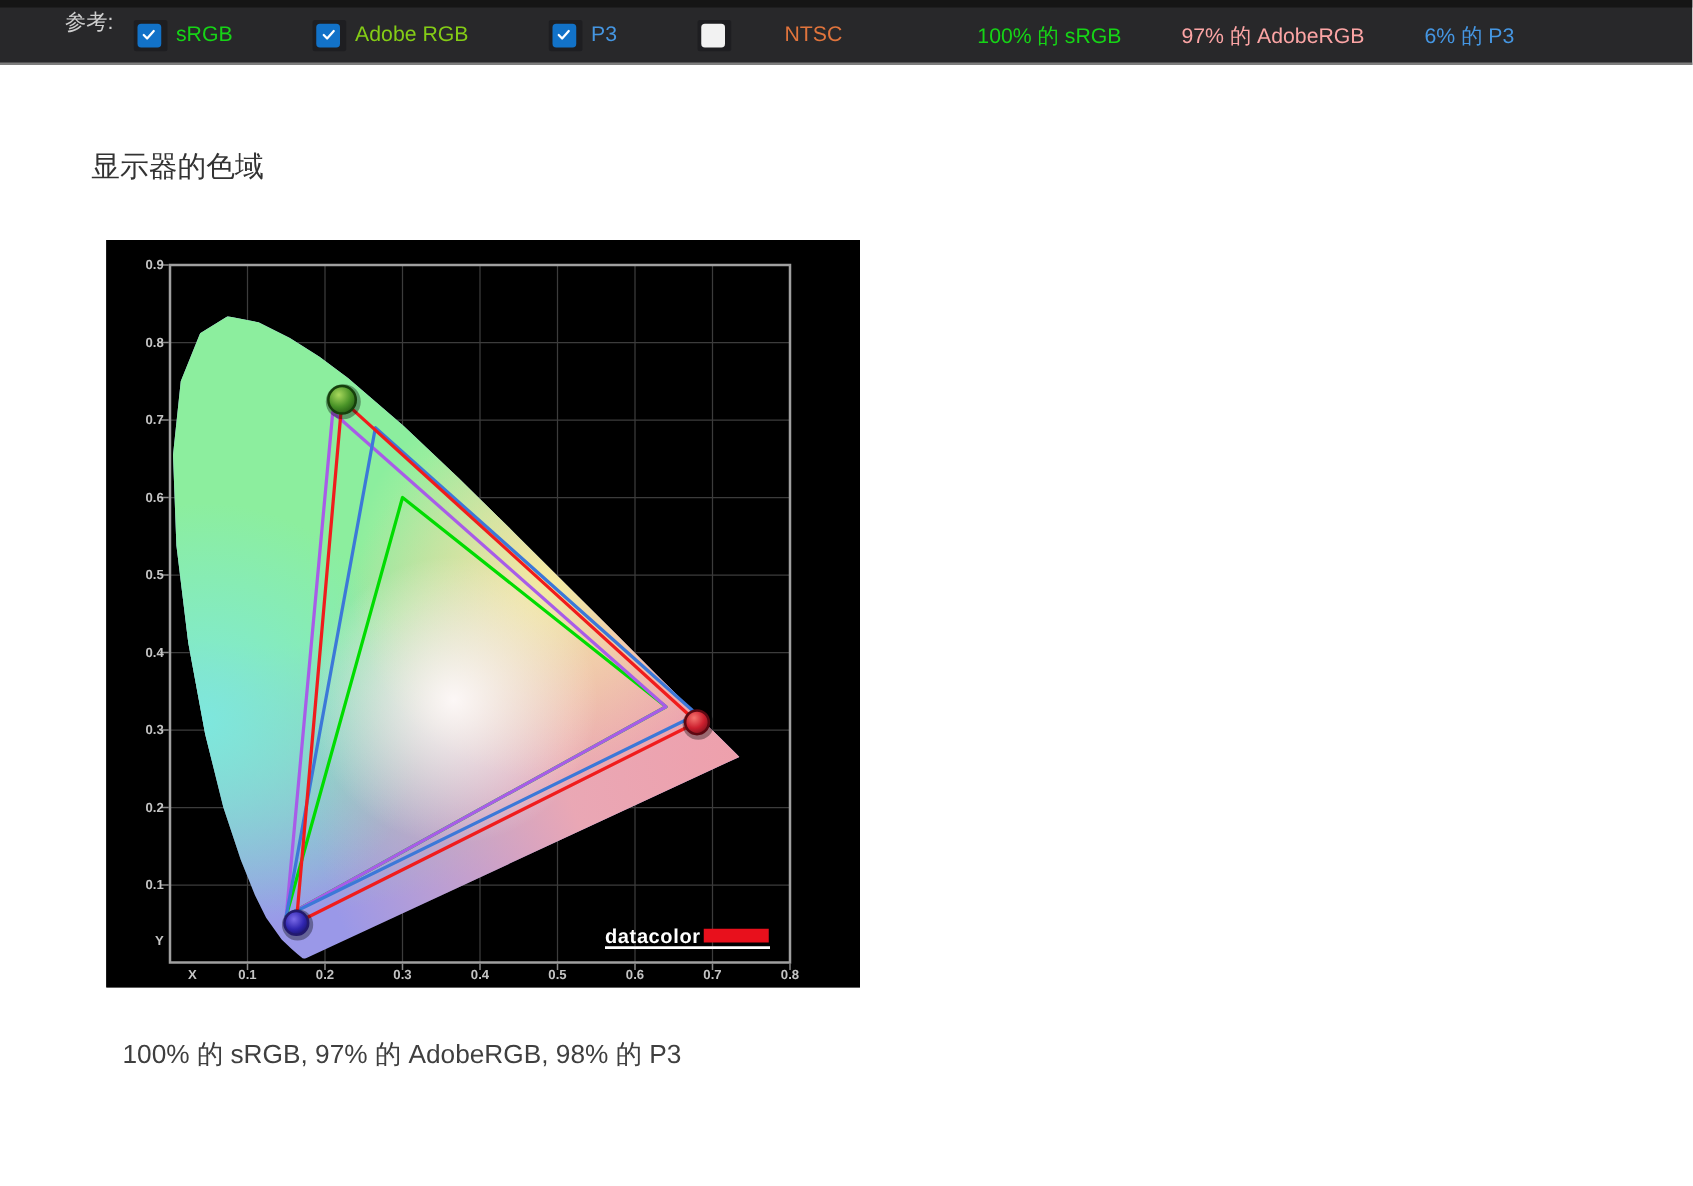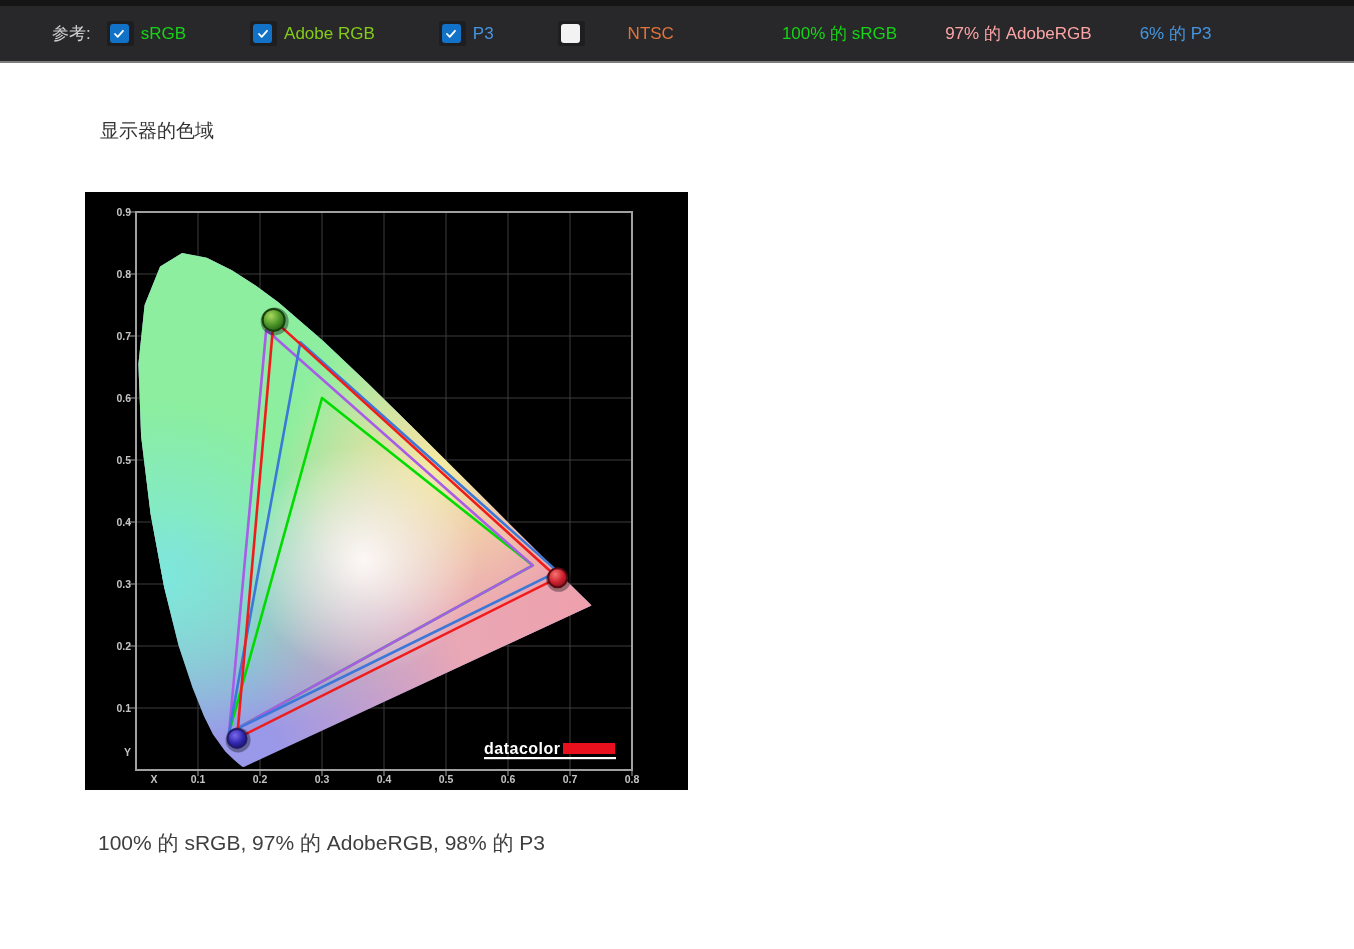--- a/index.html
+++ b/index.html
@@ -2,37 +2,37 @@
 <html><head>
 <meta charset="utf-8">
 <style>
   html,body{margin:0;padding:0;}
   body{
     width:1354px;height:949px;position:relative;background:#ffffff;
     font-family:"Liberation Sans","DejaVu Sans",sans-serif;overflow:hidden;
   }
   
   .toolbar{
-    position:absolute;top:0;left:0;width:100%;height:63px;box-sizing:border-box;
+    position:absolute;top:0;left:0;width:100%;height:52px;box-sizing:border-box;
     background:#28282a;border-top:6px solid #151515;border-bottom:2px solid #7d7d7d;
-    display:flex;align-items:center;padding-left:52px;font-size:17px;
+    display:flex;padding-left:52px;font-size:17px;
   }
   .ref-label{color:#cfcfcf;margin-right:16px;}
   .cb-group{display:flex;align-items:center;margin-right:16px;cursor:pointer;}
   .cb-plate{background:#1e1e21;border-radius:2px;padding:3px 5px 3px 3px;display:flex;}
   .cb{width:19px;height:19px;border-radius:3px;display:flex;align-items:center;justify-content:center;}
   .cb.checked{background:#1272c8;}
   .cb.unchecked{background:#f2f2f2;}
   .cb-text{margin-left:7px;}
   .results{display:flex;align-items:center;}
   .result-text{margin-left:48px;white-space:nowrap;}
   .result-text:first-child{margin-left:92px;}
   
   .page-title{
-    position:absolute;left:100px;top:118px;font-size:19px;color:#333333;
+    position:absolute;left:73px;top:118px;font-size:23px;color:#333333;
   }
   .chart-box{
     position:absolute;left:85px;top:192px;width:603px;height:598px;background:#000;
   }
   .caption{
     position:absolute;left:98px;top:829px;font-size:21px;color:#3f3f3f;
   }
   svg text{font-family:"Liberation Sans","DejaVu Sans",sans-serif;}
 </style>
 </head>

